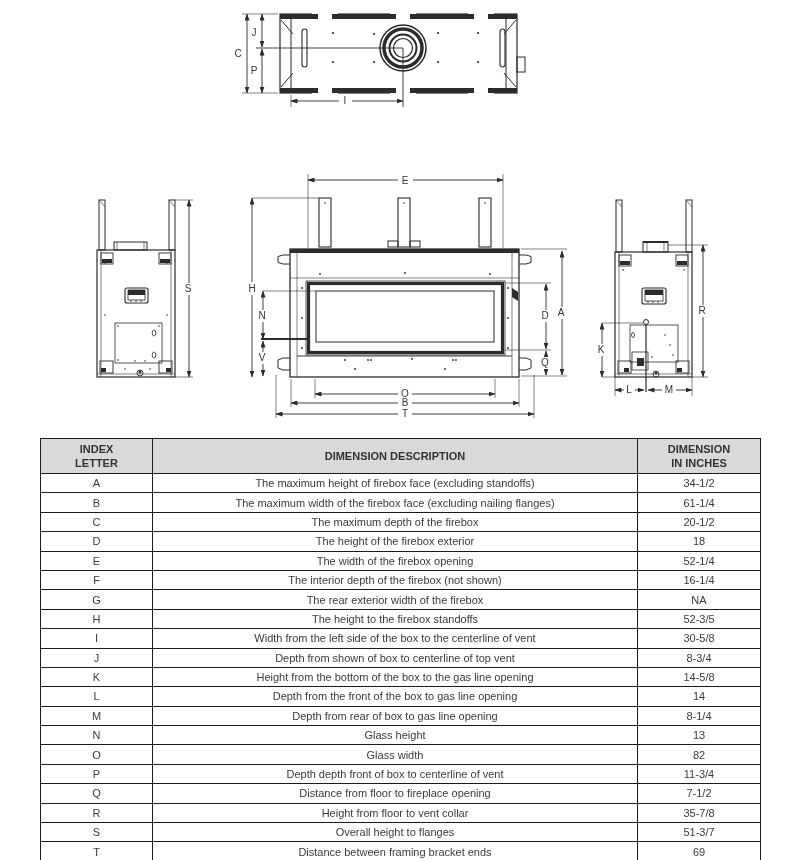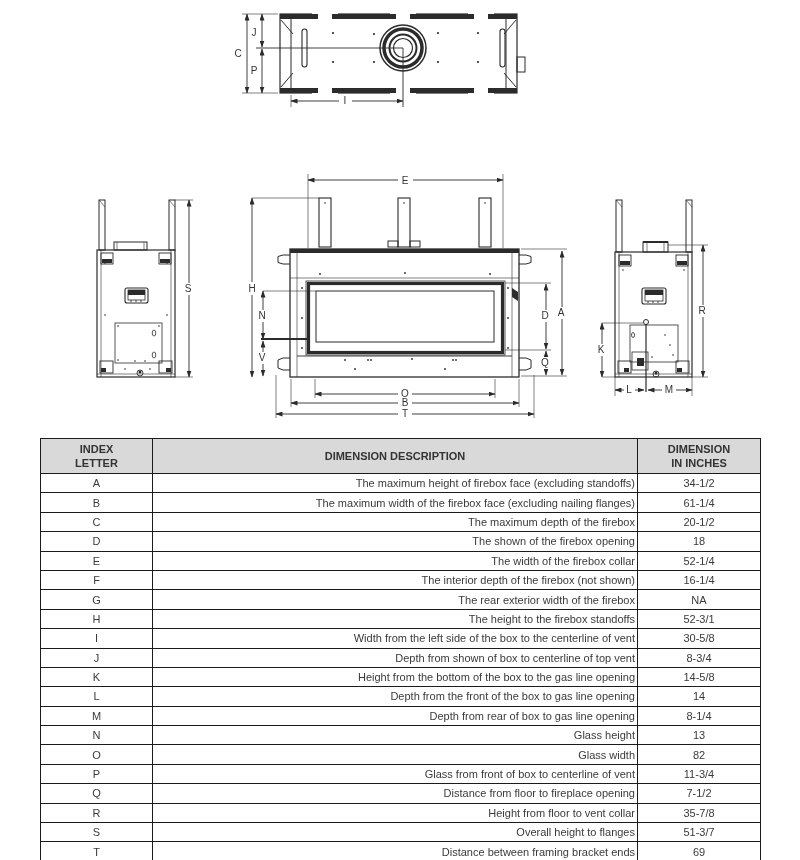--- a/index.html
+++ b/index.html
@@ -12,21 +12,21 @@
   svg .dim{stroke:#2b2b2b;stroke-width:0.9;fill:none;}
   svg .dot{fill:#2b2b2b;stroke:none;}
   svg .wbg{fill:#fff;stroke:none;}
   .tbl-wrap{position:absolute;left:40px;top:438px;}
   table.dims{border-collapse:collapse;width:720px;table-layout:fixed;border:1.5px solid #151515;}
   table.dims th,table.dims td{border:1px solid #1b1b1b;overflow:hidden;}
   table.dims th{background:#d9d9d9;font:bold 11px/1.3 "Liberation Sans",sans-serif;color:#333;
       white-space:pre-line;height:32px;text-align:center;}
   table.dims td{font:11px "Liberation Sans",sans-serif;color:#3a3a3a;height:18.4px;padding:0 2px;}
   td.c-letter,td.c-val{text-align:center;}
-  td.c-desc{text-align:right;padding-left:9px;border-radius:8px;}
+  td.c-desc{text-align:center;padding-left:9px;border-radius:8px;}
 </style>
 </head>
 <body>
 
 <div class="page">
 
   <svg class="view" style="left:230px;top:0" width="320" height="120" viewBox="0 0 320 120">
     <defs>
       <marker id="arr" markerWidth="7" markerHeight="5" refX="6.5" refY="2.5" orient="auto-start-reverse" markerUnits="userSpaceOnUse">
         <path d="M0,0 L7,2.5 L0,5 Z" fill="#2b2b2b"></path>
@@ -361,42 +361,42 @@
             <td class="c-desc">The maximum width of the firebox face (excluding nailing flanges)</td>
             <td class="c-val">61-1/4</td>
           </tr>
           <tr>
             <td class="c-letter">C</td>
             <td class="c-desc">The maximum depth of the firebox</td>
             <td class="c-val">20-1/2</td>
           </tr>
           <tr>
             <td class="c-letter">D</td>
-            <td class="c-desc">The shown of the firebox opening</td>
+            <td class="c-desc">The height of the firebox exterior</td>
             <td class="c-val">18</td>
           </tr>
           <tr>
             <td class="c-letter">E</td>
-            <td class="c-desc">The width of the firebox collar</td>
+            <td class="c-desc">The width of the firebox opening</td>
             <td class="c-val">52-1/4</td>
           </tr>
           <tr>
             <td class="c-letter">F</td>
             <td class="c-desc">The interior depth of the firebox (not shown)</td>
             <td class="c-val">16-1/4</td>
           </tr>
           <tr>
             <td class="c-letter">G</td>
             <td class="c-desc">The rear exterior width of the firebox</td>
             <td class="c-val">NA</td>
           </tr>
           <tr>
             <td class="c-letter">H</td>
             <td class="c-desc">The height to the firebox standoffs</td>
-            <td class="c-val">52-3/1</td>
+            <td class="c-val">52-3/5</td>
           </tr>
           <tr>
             <td class="c-letter">I</td>
             <td class="c-desc">Width from the left side of the box to the centerline of vent</td>
             <td class="c-val">30-5/8</td>
           </tr>
           <tr>
             <td class="c-letter">J</td>
             <td class="c-desc">Depth from shown of box to centerline of top vent</td>
             <td class="c-val">8-3/4</td>
@@ -421,21 +421,21 @@
             <td class="c-desc">Glass height</td>
             <td class="c-val">13</td>
           </tr>
           <tr>
             <td class="c-letter">O</td>
             <td class="c-desc">Glass width</td>
             <td class="c-val">82</td>
           </tr>
           <tr>
             <td class="c-letter">P</td>
-            <td class="c-desc">Glass from front of box to centerline of vent</td>
+            <td class="c-desc">Depth depth front of box to centerline of vent</td>
             <td class="c-val">11-3/4</td>
           </tr>
           <tr>
             <td class="c-letter">Q</td>
             <td class="c-desc">Distance from floor to fireplace opening</td>
             <td class="c-val">7-1/2</td>
           </tr>
           <tr>
             <td class="c-letter">R</td>
             <td class="c-desc">Height from floor to vent collar</td>

